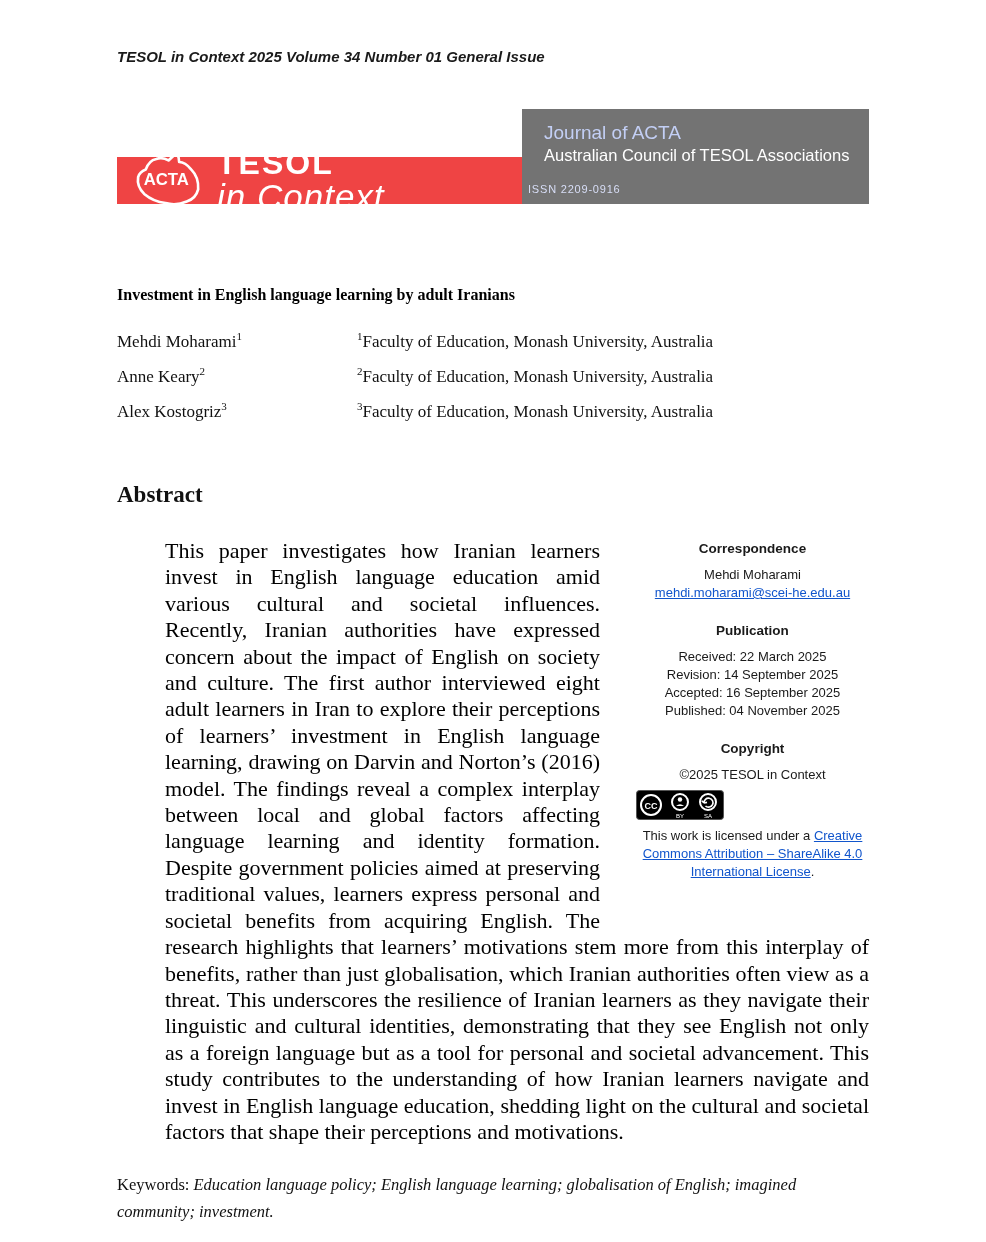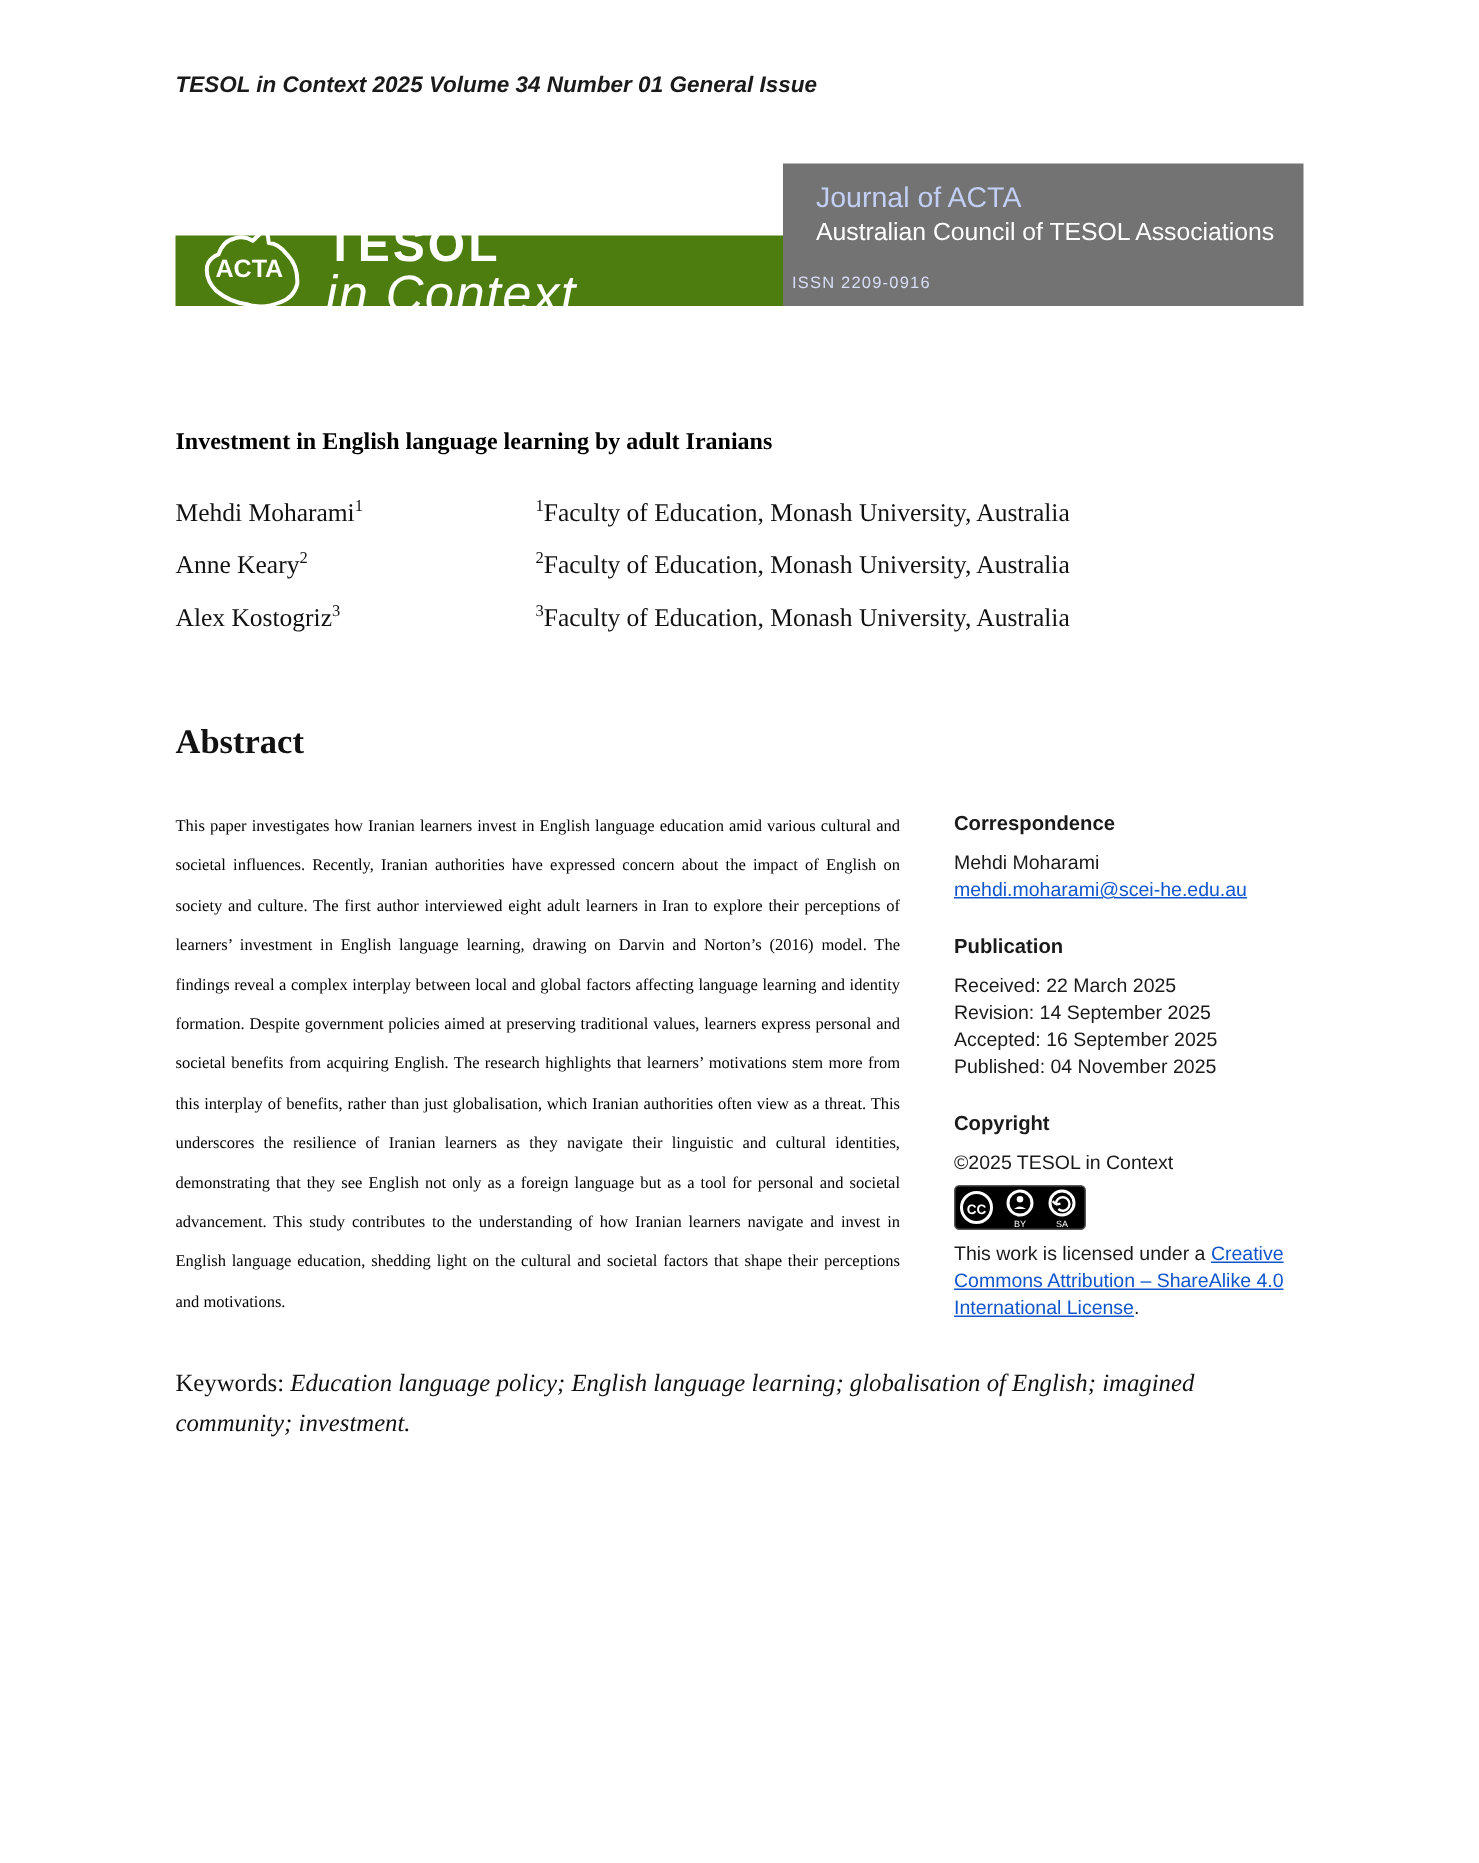--- a/index.html
+++ b/index.html
@@ -53,31 +53,31 @@
   }
   .authors { margin-top: 28px; }
   .author-row { display: flex; margin-bottom: 15px; font-size: 17px; }
   .author-name { width: 240px; flex: 0 0 240px; }
   sup { font-size: 11px; vertical-align: super; line-height: 0; }
 
   
   .abstract-heading { margin-top: 60px; font-size: 23px; font-weight: bold; }
   .abstract-body { margin-top: 30px; }
   .abstract-text {
-    font-size: 11px; line-height: 26.4px;
-    text-align: justify; color: #000;
+    font-size: 22px; line-height: 26.4px;
+    text-align: justify; color: #000; margin-left: 48px;
   }
 
   
   .sidebar {
     float: right; width: 233px; margin-left: 36px; margin-bottom: 6px;
     font-family: "Liberation Sans", sans-serif;
     font-size: 13px; color: #1a1a1a; padding-top: 3px;
   }
-  .sidebar-section { margin-bottom: 21px; }
+  .sidebar-section { margin-bottom: 21px; text-align: center; }
   .sidebar-heading { font-weight: bold; font-size: 13.5px; margin-bottom: 10px; }
   .sidebar-line { line-height: 18px; }
   .sidebar a, .link {
     color: #1155cc; text-decoration: underline; cursor: pointer;
   }
   .cc-badge { display: block; margin: 6px 0 7px 0; width: 88px; height: 30px; cursor: pointer; }
   .license-text { line-height: 18px; }
 
   
   .keywords {
@@ -87,21 +87,21 @@
   .keywords .kw-value { font-style: italic; }
 </style>
 </head>
 <body>
 
 <div class="page">
 
   <div class="header-line">TESOL in Context 2025 Volume 34 Number 01 General Issue</div>
 
   <div class="banner">
-    <div class="banner-left" style="background: #4d7c0f; margin-top: 48px;">
+    <div class="banner-left" style="background: #ef4444; margin-top: 48px;">
       <svg class="logo-map" viewBox="0 0 100 86" aria-hidden="true">
         <path d="M22 28 Q26 16 36 14 Q44 11 52 16 Q58 10 63 6 Q66 12 66 18 Q74 18 82 28 Q92 38 91 54 Q88 66 76 70 Q62 76 48 72 Q32 70 20 60 Q10 50 12 38 Q14 31 22 28 Z" fill="none" stroke="#ffffff" stroke-width="3.5" stroke-linejoin="round"></path>
         <ellipse cx="74" cy="80" rx="6" ry="3.5" fill="none" stroke="#ffffff" stroke-width="3"></ellipse>
         <text x="49" y="48" text-anchor="middle" fill="#ffffff" font-family="Liberation Sans, sans-serif" font-size="22" font-weight="bold">ACTA</text>
       </svg>
       <div class="logo-text">
         <div class="logo-title">TESOL</div>
         <div class="logo-subtitle">in Context</div>
       </div>
     </div>

